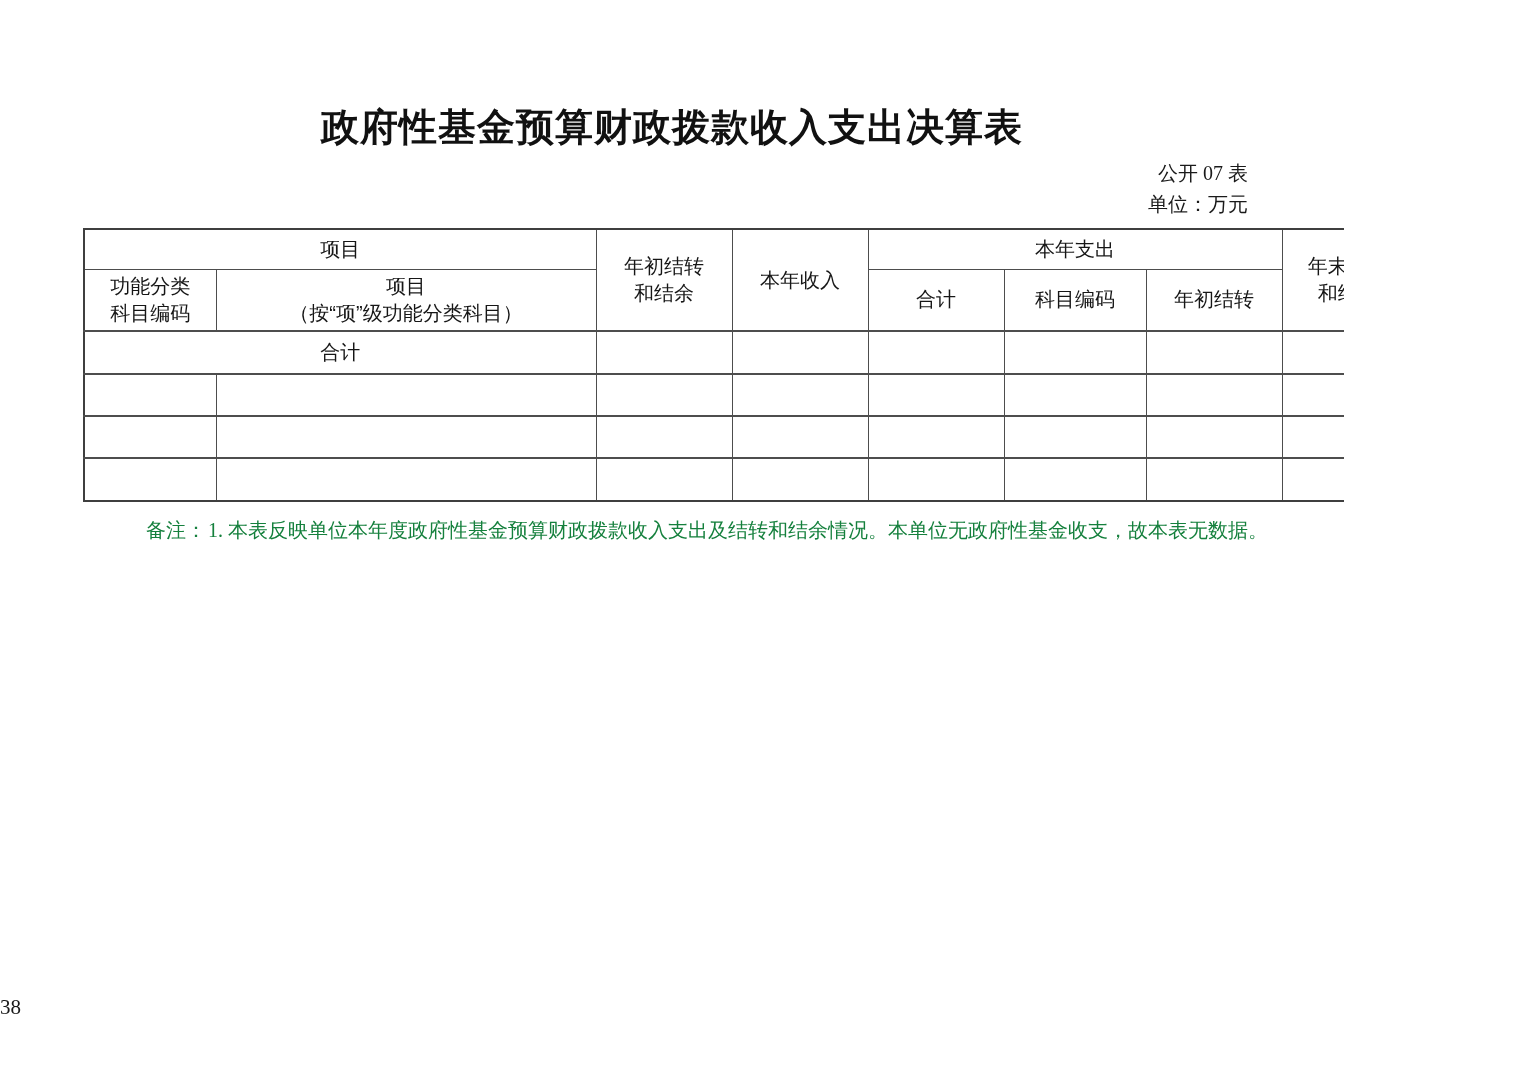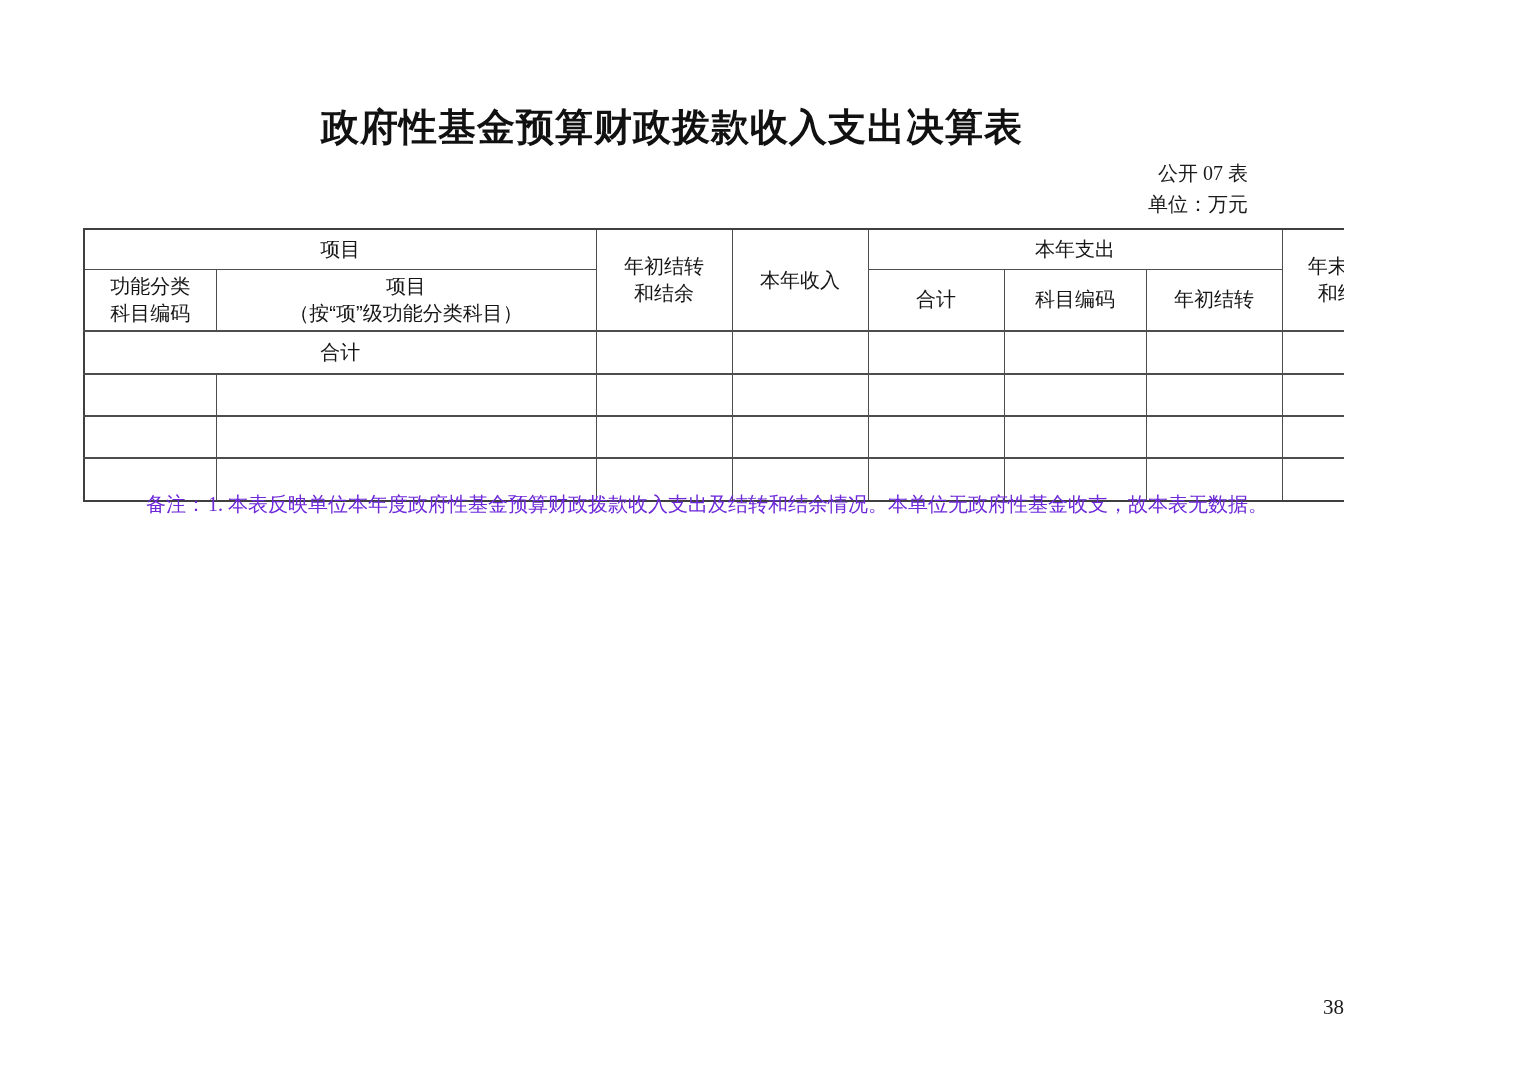--- a/index.html
+++ b/index.html
@@ -65,33 +65,33 @@
   .fin-table tr.body-row td { border-top-width: 2px; }
   .fin-table tr.hdr-1 { height: 40px; }
   .fin-table tr.hdr-2 { height: 62px; margin-left: 40px; }
   .fin-table tr.row-total { height: 43px; }
   .fin-table tr.row-e1 { height: 42px; }
   .fin-table tr.row-e2 { height: 42px; }
   .fin-table tr.row-e3 { height: 43px; }
 
   .notes {
     position: absolute;
-    top: 489px; left: 146px;
+    top: 515px; left: 146px;
     display: flex;
     font-size: 20px;
     line-height: 31px;
-    color: #6d28d9;
+    color: #15803d;
   }
   .notes-label { white-space: nowrap; }
   .notes-items { margin-left: 2px; }
 
   .page-number {
     position: absolute;
     top: 995px; left: 0; width: 100%;
-    text-align: right;
+    text-align: left;
     font-size: 21px;
   }
 </style>
 </head>
 <body>
 
 <div class="page">
 
   <div class="doc-title">政府性基金预算财政拨款收入支出决算表</div>
 

